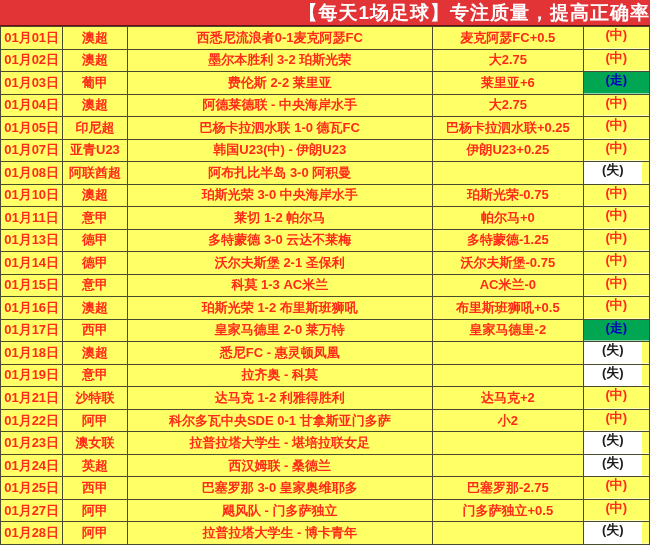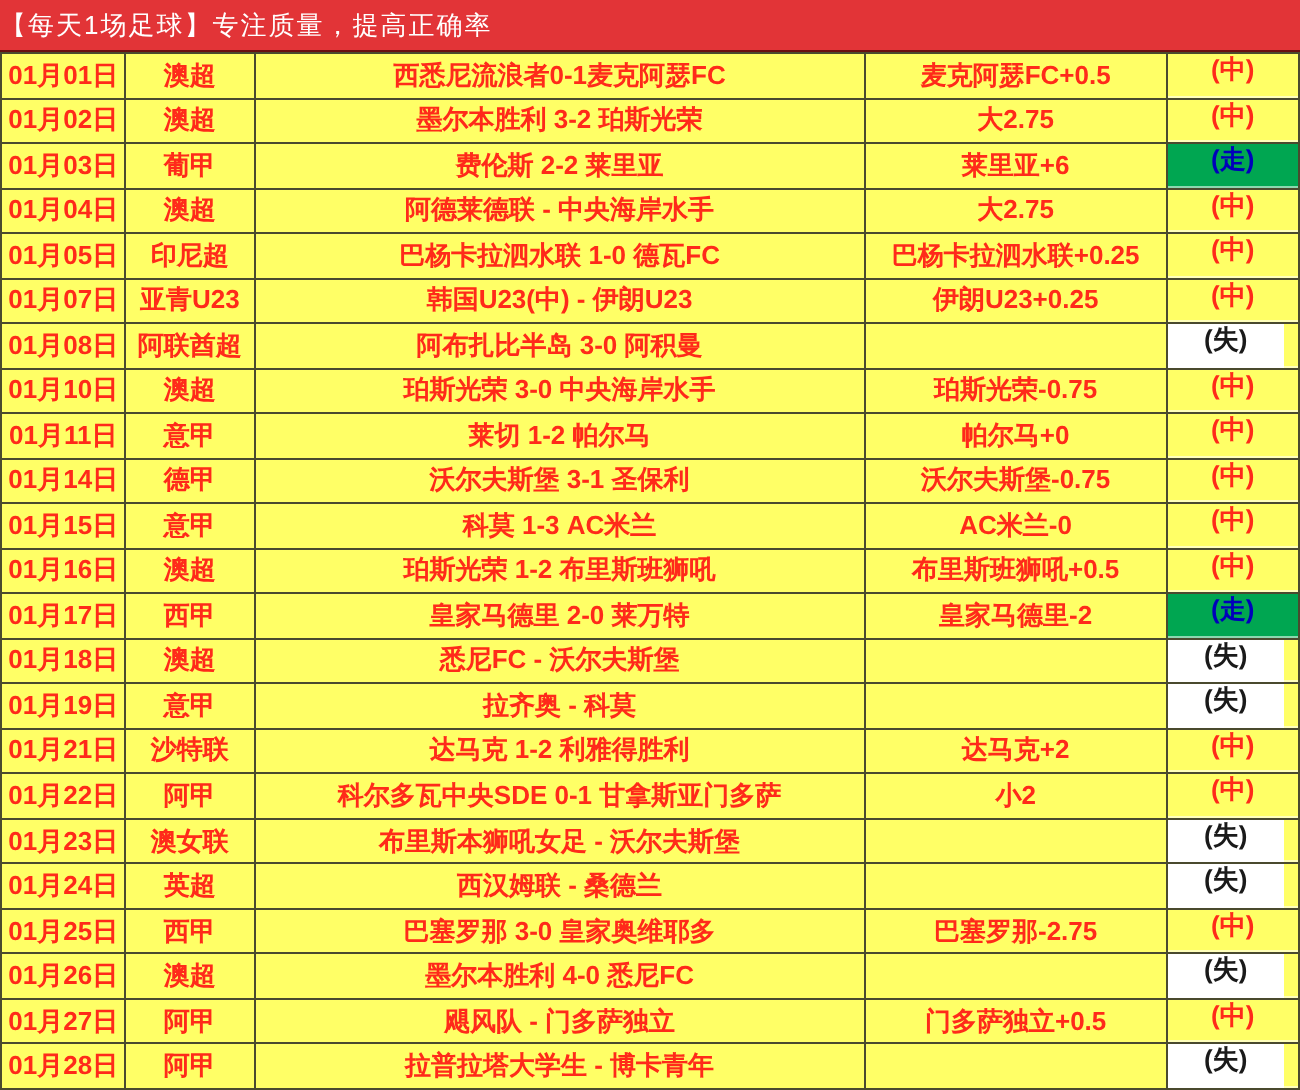--- a/index.html
+++ b/index.html
@@ -7,22 +7,22 @@
     width:650px;height:545px;overflow:hidden;position:relative;
     font-family:"Liberation Sans","DejaVu Sans",sans-serif;
     box-sizing:border-box;
     background:var(--outer_border_red,#d03432);
   }
   .title-bar{
     box-sizing:border-box;
     width:650px;height:26px;
     background:var(--title_bg_red,#e23437);
     color:var(--title_text,#ffffff);
-    font-size:13px;font-weight:400;
-    text-align:left;line-height:25px;
+    font-size:19px;font-weight:700;
+    text-align:right;line-height:25px;
     letter-spacing:1px;
     border-bottom:1px solid #6b0f10;
     white-space:nowrap;overflow:hidden;
   }
   table.results{
     width:650px;height:519px;
     border-collapse:collapse;table-layout:fixed;
     box-sizing:border-box;
   }
   table.results td{
@@ -147,23 +147,32 @@
         <tr>
           <td class="date-cell">01月11日</td>
           <td class="league-cell">意甲</td>
           <td class="match-cell">莱切 1-2 帕尔马</td>
           <td class="pick-cell">帕尔马+0</td>
           <td class="result-cell win">
             <span class="status-chip">(中)</span>
           </td>
         </tr>
         <tr>
+          <td class="date-cell">01月13日</td>
+          <td class="league-cell">德甲</td>
+          <td class="match-cell">多特蒙德 3-0 云达不莱梅</td>
+          <td class="pick-cell">多特蒙德-1.25</td>
+          <td class="result-cell win">
+            <span class="status-chip">(中)</span>
+          </td>
+        </tr>
+        <tr>
           <td class="date-cell">01月14日</td>
           <td class="league-cell">德甲</td>
-          <td class="match-cell">沃尔夫斯堡 3-1 圣保利</td>
+          <td class="match-cell">沃尔夫斯堡 2-1 圣保利</td>
           <td class="pick-cell">沃尔夫斯堡-0.75</td>
           <td class="result-cell win">
             <span class="status-chip">(中)</span>
           </td>
         </tr>
         <tr>
           <td class="date-cell">01月15日</td>
           <td class="league-cell">意甲</td>
           <td class="match-cell">科莫 1-3 AC米兰</td>
           <td class="pick-cell">AC米兰-0</td>
@@ -185,21 +194,21 @@
           <td class="league-cell">西甲</td>
           <td class="match-cell">皇家马德里 2-0 莱万特</td>
           <td class="pick-cell">皇家马德里-2</td>
           <td class="result-cell push">
             <span class="status-chip">(走)</span>
           </td>
         </tr>
         <tr>
           <td class="date-cell">01月18日</td>
           <td class="league-cell">澳超</td>
-          <td class="match-cell">悉尼FC - 沃尔夫斯堡</td>
+          <td class="match-cell">悉尼FC - 惠灵顿凤凰</td>
           <td class="pick-cell"></td>
           <td class="result-cell loss">
             <span class="status-chip">(失)</span>
           </td>
         </tr>
         <tr>
           <td class="date-cell">01月19日</td>
           <td class="league-cell">意甲</td>
           <td class="match-cell">拉齐奥 - 科莫</td>
           <td class="pick-cell"></td>
@@ -221,21 +230,21 @@
           <td class="league-cell">阿甲</td>
           <td class="match-cell">科尔多瓦中央SDE 0-1 甘拿斯亚门多萨</td>
           <td class="pick-cell">小2</td>
           <td class="result-cell win">
             <span class="status-chip">(中)</span>
           </td>
         </tr>
         <tr>
           <td class="date-cell">01月23日</td>
           <td class="league-cell">澳女联</td>
-          <td class="match-cell">布里斯本狮吼女足 - 沃尔夫斯堡</td>
+          <td class="match-cell">拉普拉塔大学生 - 堪培拉联女足</td>
           <td class="pick-cell"></td>
           <td class="result-cell loss">
             <span class="status-chip">(失)</span>
           </td>
         </tr>
         <tr>
           <td class="date-cell">01月24日</td>
           <td class="league-cell">英超</td>
           <td class="match-cell">西汉姆联 - 桑德兰</td>
           <td class="pick-cell"></td>
@@ -243,29 +252,20 @@
             <span class="status-chip">(失)</span>
           </td>
         </tr>
         <tr>
           <td class="date-cell">01月25日</td>
           <td class="league-cell">西甲</td>
           <td class="match-cell">巴塞罗那 3-0 皇家奥维耶多</td>
           <td class="pick-cell">巴塞罗那-2.75</td>
           <td class="result-cell win">
             <span class="status-chip">(中)</span>
-          </td>
-        </tr>
-        <tr>
-          <td class="date-cell">01月26日</td>
-          <td class="league-cell">澳超</td>
-          <td class="match-cell">墨尔本胜利 4-0 悉尼FC</td>
-          <td class="pick-cell"></td>
-          <td class="result-cell loss">
-            <span class="status-chip">(失)</span>
           </td>
         </tr>
         <tr>
           <td class="date-cell">01月27日</td>
           <td class="league-cell">阿甲</td>
           <td class="match-cell">飓风队 - 门多萨独立</td>
           <td class="pick-cell">门多萨独立+0.5</td>
           <td class="result-cell win">
             <span class="status-chip">(中)</span>
           </td>

